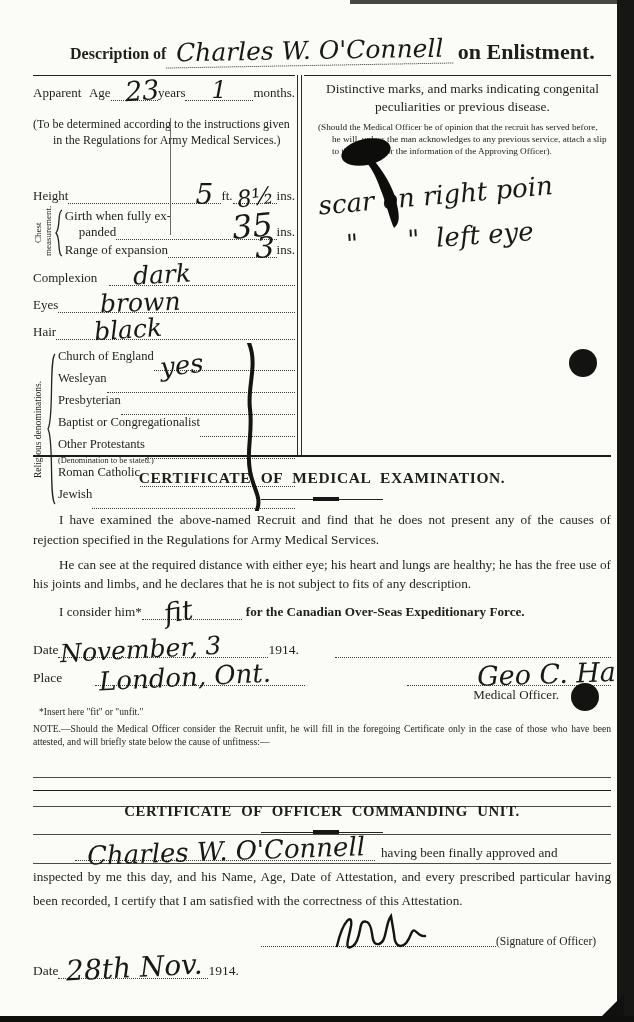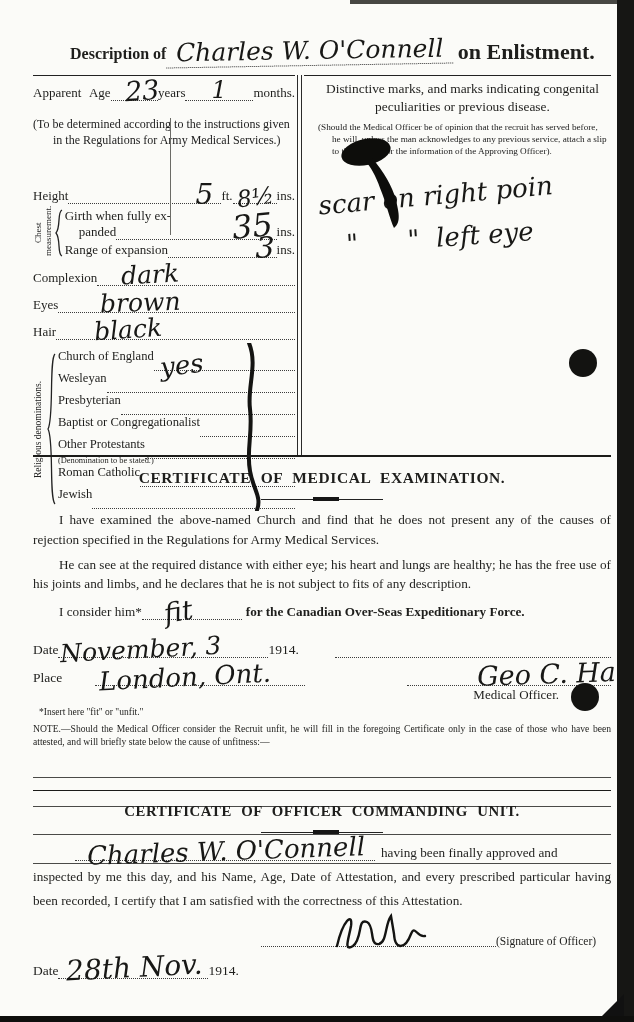--- a/index.html
+++ b/index.html
@@ -142,21 +142,21 @@
           <div class="frow" style="margin-top:2px;">
             <span class="lbl">Range of expansion</span>
             <span class="dots grow">
               <span class="hw hw-over" style="font-size:30px;right:2px;bottom:-8px;">3</span>
             </span>
             <span class="lbl">ins.</span>
           </div>
         </div>
       </div>
 
-      <div class="frow" style="margin-top:12px;">
+      <div class="frow" style="margin-top:12px;gap:12px;">
         <span class="lbl">Complexion</span>
         <span class="dots grow">
           <span class="hw hw-over" style="font-size:25px;left:24px;bottom:-4px;transform:rotate(-3deg);">dark</span>
         </span>
       </div>
       <div class="frow" style="margin-top:11px;">
         <span class="lbl">Eyes</span>
         <span class="dots grow">
           <span class="hw hw-over" style="font-size:25px;left:42px;bottom:-5px;transform:rotate(-2deg);">brown</span>
         </span>
@@ -226,21 +226,21 @@
         <path d="M34,20 C46,34 54,48 58,62 C60,72 64,84 56,90 C52,82 48,64 42,50 C38,38 32,28 28,24 Z" fill="#0d0d0b"></path>
       </svg>
     </div>
   </div>
 
   <div id="medical">
     <div class="sec-head">CERTIFICATE OF MEDICAL EXAMINATION.</div>
     <div class="sec-rule">
         <span class="thick"></span>
       </div>
-    <div class="para">I have examined the above-named Church and find that he does not present any of the causes of rejection specified in the Regulations for Army Medical Services.</div>
+    <div class="para">I have examined the above-named Recruit and find that he does not present any of the causes of rejection specified in the Regulations for Army Medical Services.</div>
     <div class="para second">He can see at the required distance with either eye; his heart and lungs are healthy; he has the free use of his joints and limbs, and he declares that he is not subject to fits of any description.</div>
 
     <div id="consider-row">
       <span class="pref">I consider him*</span>
       <span class="dots w100">
         <span class="hw hw-over" style="font-size:27px;left:22px;bottom:-8px;transform:rotate(-10deg);">fit</span>
       </span>
       <span class="force">for the Canadian Over-Seas Expeditionary Force.</span>
     </div>
 

